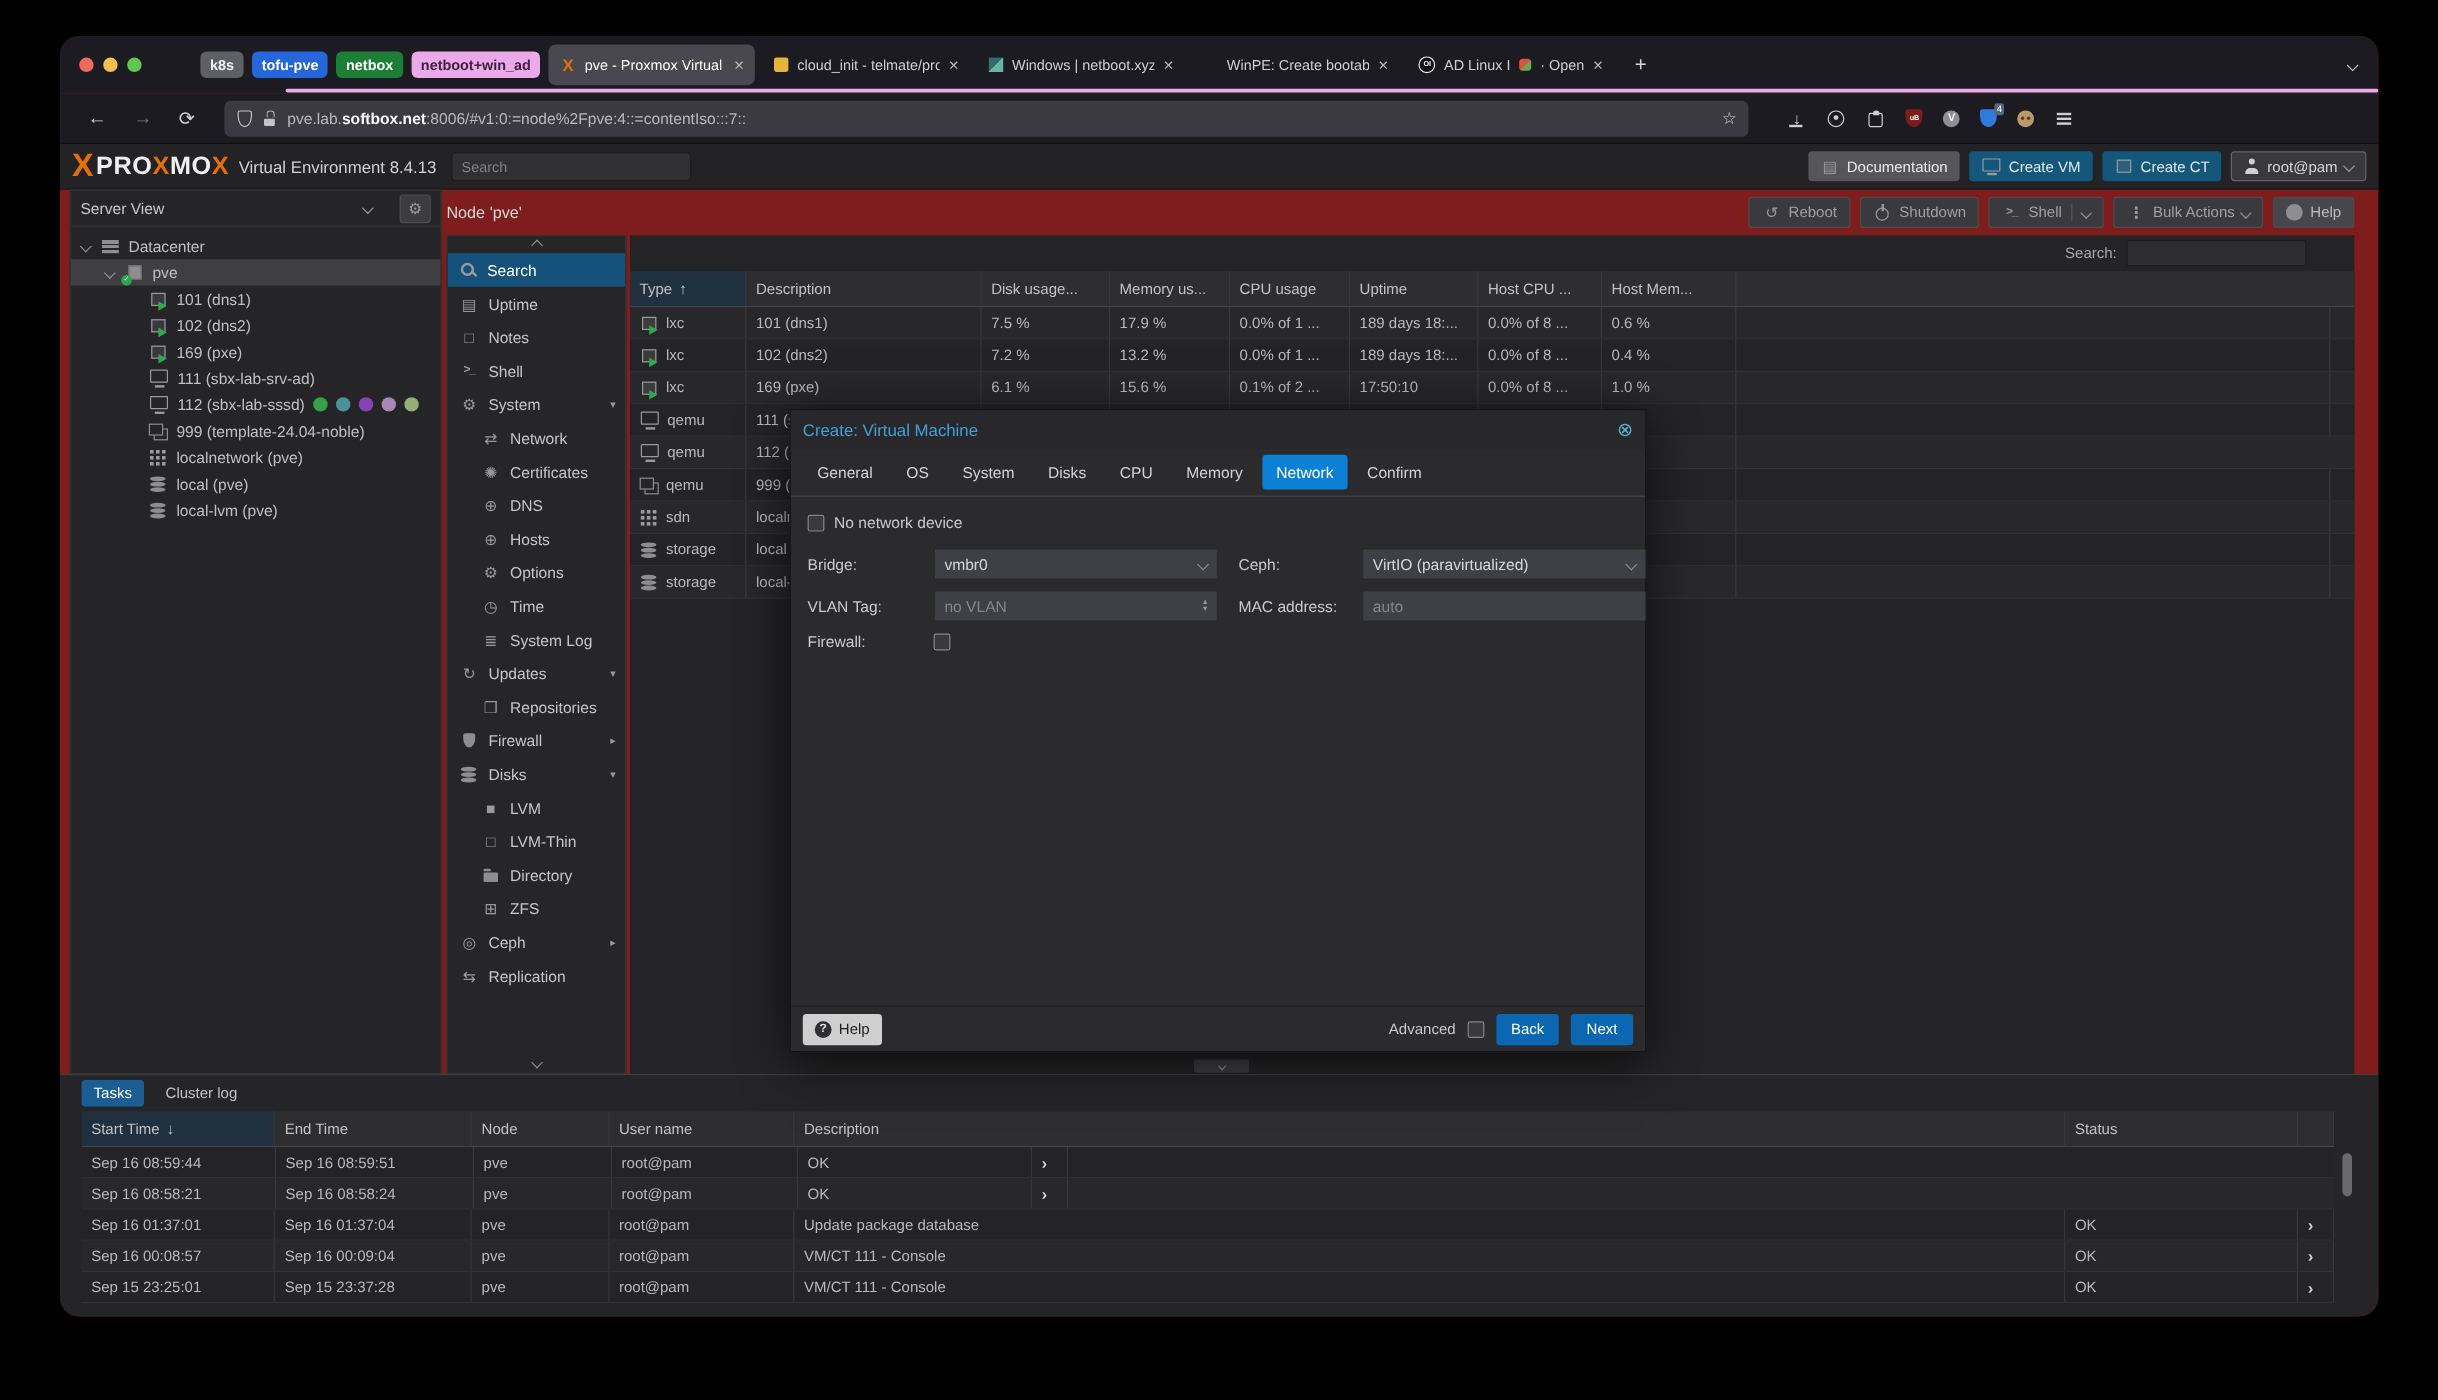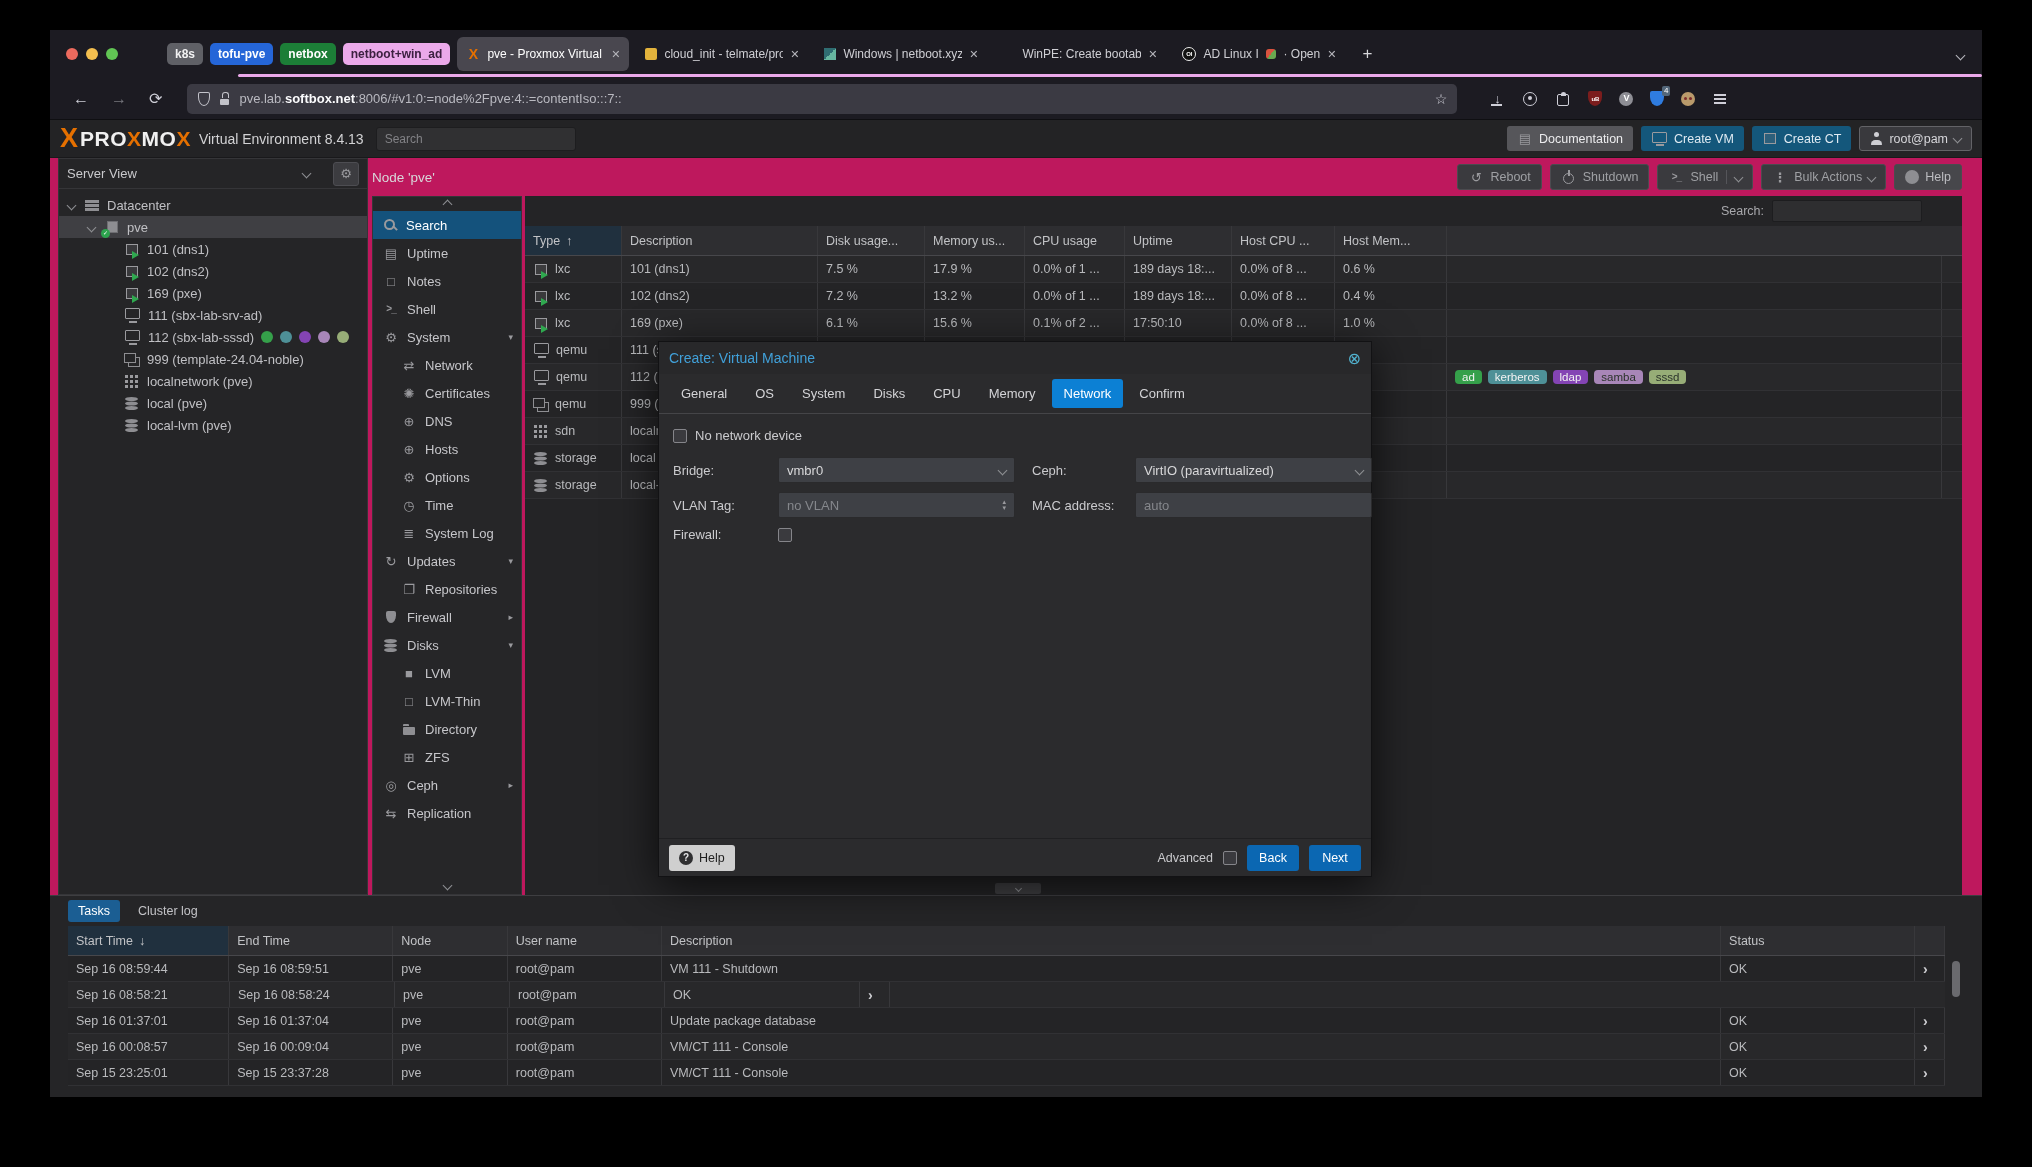--- a/index.html
+++ b/index.html
@@ -1,19 +1,19 @@
 <!DOCTYPE html>
 <html><head>
 <meta charset="utf-8">
 <style>
   html,body{margin:0;padding:0;background:#000;width:2032px;height:1167px;overflow:hidden;
     font-family:"Liberation Sans","DejaVu Sans",sans-serif;-webkit-font-smoothing:antialiased;}
   *{box-sizing:border-box;}
-  .window{position:absolute;left:50px;top:30px;width:1932px;height:1067px;background:#be185d;
-    border-radius:0;overflow:hidden;box-shadow:0 12px 40px rgba(0,0,0,.85);}
+  .window{position:absolute;left:50px;top:30px;width:1932px;height:1067px;background:#7f1d1d;
+    border-radius:16px;overflow:hidden;box-shadow:0 12px 40px rgba(0,0,0,.85);}
   
   .tabbar{position:absolute;left:0;top:0;right:0;height:48px;background:#1c1b22;display:flex;align-items:center;padding:0 12px;gap:7px;}
   .group-line{position:absolute;left:188px;right:0;bottom:1px;height:3px;border-radius:2px;}
   .lights{display:flex;gap:8px;margin-right:42px;margin-left:4px;}
   .light{width:12px;height:12px;border-radius:50%;}
   .light.r{background:#ec6a5e;}.light.y{background:#f4bf4f;}.light.g{background:#61c554;}
   .pill{height:22px;display:flex;align-items:center;padding:0 8px;border-radius:5px;font-size:12px;font-weight:bold;}
   .tab{height:34px;display:flex;align-items:center;gap:7px;padding:0 9px;border-radius:6px;color:#cfcfd4;font-size:12px;width:172px;flex:0 0 auto;}
   .tab .t-title{white-space:nowrap;overflow:hidden;flex:1;}
   .tab .t-close{color:#b6b6bc;font-size:11px;flex:0 0 auto;cursor:default;}
@@ -628,27 +628,20 @@
             </div>
             <div class="tcell" style="width: 196px;">
               <span>112 (sbx-lab-sssd)</span>
             </div>
             <div class="tcell" style="width: 107px;"></div>
             <div class="tcell" style="width: 100px;"></div>
             <div class="tcell" style="width: 100px;"></div>
             <div class="tcell" style="width: 107px;"></div>
             <div class="tcell" style="width: 103px;"></div>
             <div class="tcell" style="width: 112px;"></div>
-            <div class="tcell" style="width: 495px;">
-              <span class="tagpill" style="background: rgb(53, 160, 74);">ad</span>
-              <span class="tagpill" style="background: rgb(78, 144, 151);">kerberos</span>
-              <span class="tagpill" style="background: rgb(132, 68, 180);">ldap</span>
-              <span class="tagpill darktext" style="background: rgb(168, 134, 184);">samba</span>
-              <span class="tagpill darktext" style="background: rgb(151, 173, 119);">sssd</span>
-            </div>
           </div>
           <div class="trow data">
             <div class="tcell" style="width: 97px;">
               <span class="ic ic-template"></span>
               <span>qemu</span>
             </div>
             <div class="tcell" style="width: 196px;">
               <span>999 (template-24.04-noble)</span>
             </div>
             <div class="tcell" style="width: 107px;"></div>
@@ -812,23 +805,20 @@
           </div>
           <div class="tcell" style="width: 165px;">
             <span>Sep 16 08:59:51</span>
           </div>
           <div class="tcell" style="width: 115px;">
             <span>pve</span>
           </div>
           <div class="tcell" style="width: 155px;">
             <span>root@pam</span>
           </div>
-          <div class="tcell" style="width: 1065px;">
-            <span>VM 111 - Shutdown</span>
-          </div>
           <div class="tcell" style="width: 195px;">
             <span>OK</span>
           </div>
           <div class="tcell" style="width: 30px;">
             <span class="taskchev">›</span>
           </div>
         </div>
         <div class="trow data" style="height: 26px;">
           <div class="tcell" style="width: 162px;">
             <span>Sep 16 08:58:21</span>

